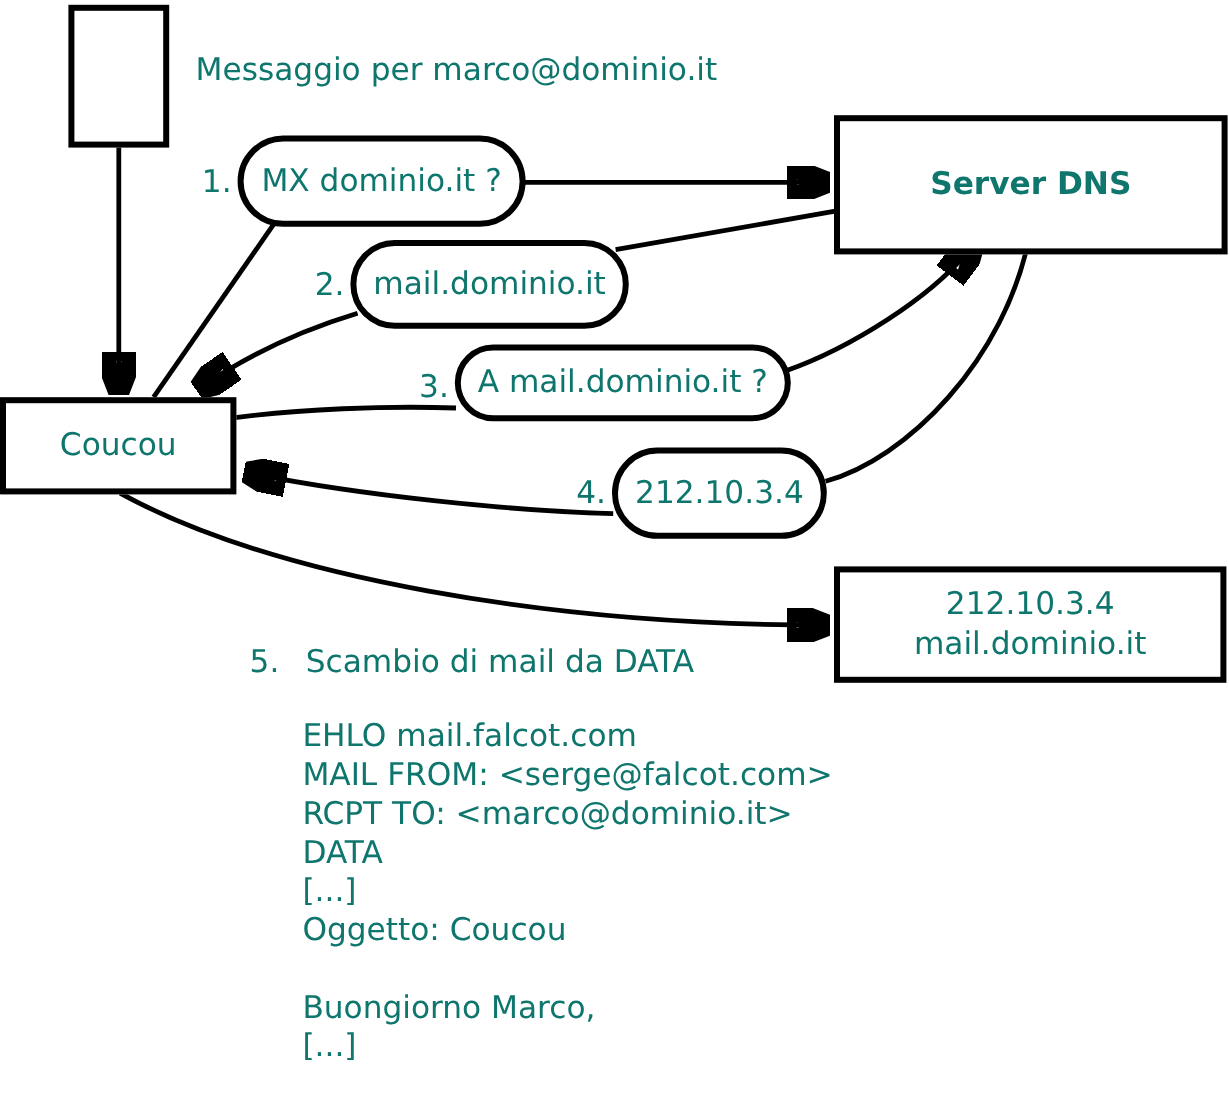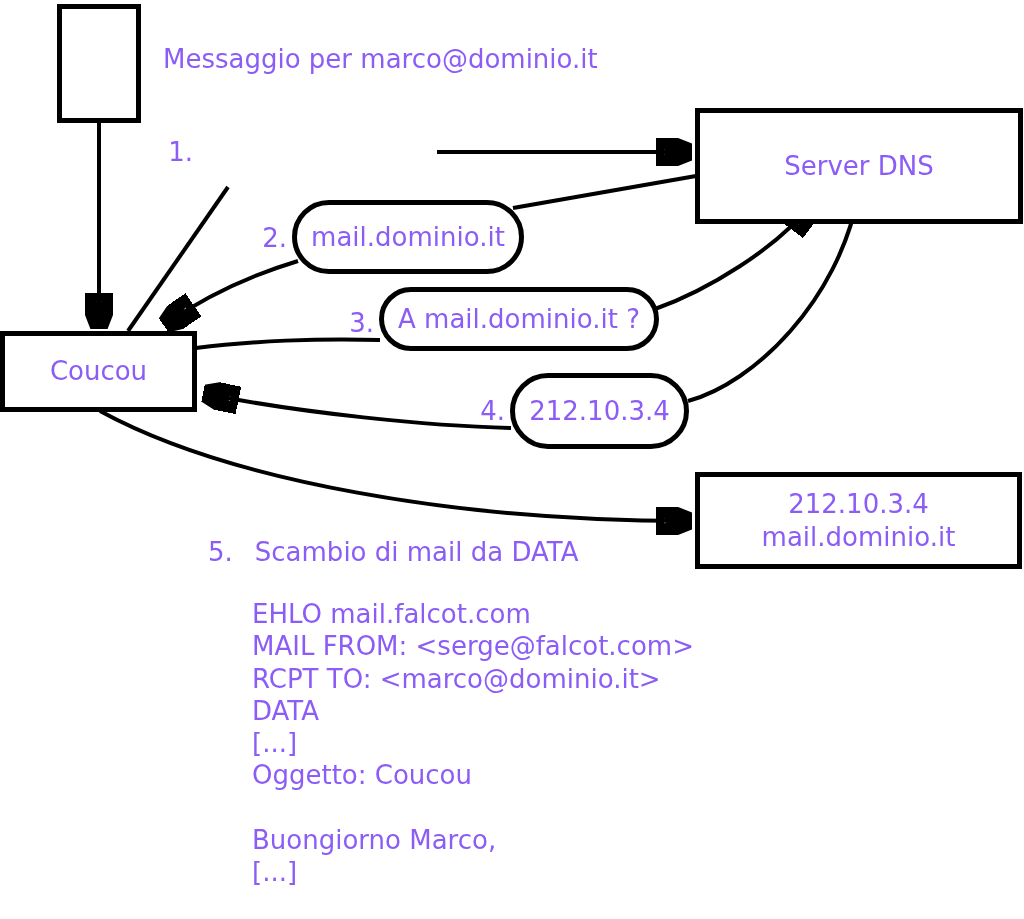--- a/index.html
+++ b/index.html
@@ -1,21 +1,21 @@
 <!DOCTYPE html>
 <html><head>
 <meta charset="utf-8">
 <style>
   html, body { margin: 0; padding: 0; background: #ffffff; }
   .canvas {
     position: relative;
     width: 1024px;
     height: 919px;
     background: #ffffff;
-    color: #8b5cf6;
+    color: #0f766e;
     font-family: "DejaVu Sans", sans-serif;
     overflow: hidden;
   }
   svg.connectors {
     position: absolute;
     left: 0; top: 0;
     width: 1024px; height: 919px;
   }
   svg.connectors path { stroke: #000000; stroke-width: 4; fill: none; }
   .box {
@@ -44,21 +44,21 @@
     position: absolute; left: 208px; top: 537px;
     display: flex; gap: 22px; font-size: 26px;
   }
   .smtp {
     position: absolute; left: 252px; top: 598px;
     font-size: 26px; line-height: 32.3px; white-space: pre;
   }
   
   .client-box  { left: 57px;  top: 4px;   width: 84px;  height: 119px; }
   .postfix-box { left: 0px;   top: 331px; width: 197px; height: 81px; }
-  .dns-box     { left: 695px; top: 108px;  width: 328px; height: 116px; }
+  .dns-box     { left: 695px; top: 96px;  width: 328px; height: 116px; font-weight: bold; }
   .target-box  { left: 695px; top: 472px; width: 327px; height: 97px; }
   .pill1 { left: 198px; top: 113px; width: 240px; height: 76px; }
   .pill2 { left: 292px; top: 200px; width: 232px; height: 74px; }
   .pill3 { left: 379px; top: 287px; width: 280px; height: 64px; }
   .pill4 { left: 510px; top: 373px; width: 179px; height: 76px; }
   .num1 { left: 133px; top: 137px; }
   .num2 { left: 227px; top: 223px; }
   .num3 { left: 314px; top: 308px; }
   .num4 { left: 445px; top: 396px; }
 </style>
@@ -96,20 +96,23 @@
   <div class="box dns-box">
     <span class="txt">Server DNS</span>
   </div>
 
   <div class="box target-box">
     <span class="txt multiline">212.10.3.4
 mail.dominio.it</span>
   </div>
 
   <div class="num num1">1.</div>
+  <div class="box pill pill1">
+    <span class="txt">MX dominio.it ?</span>
+  </div>
 
   <div class="num num2">2.</div>
   <div class="box pill pill2">
     <span class="txt">mail.dominio.it</span>
   </div>
 
   <div class="num num3">3.</div>
   <div class="box pill pill3">
     <span class="txt">A mail.dominio.it ?</span>
   </div>

